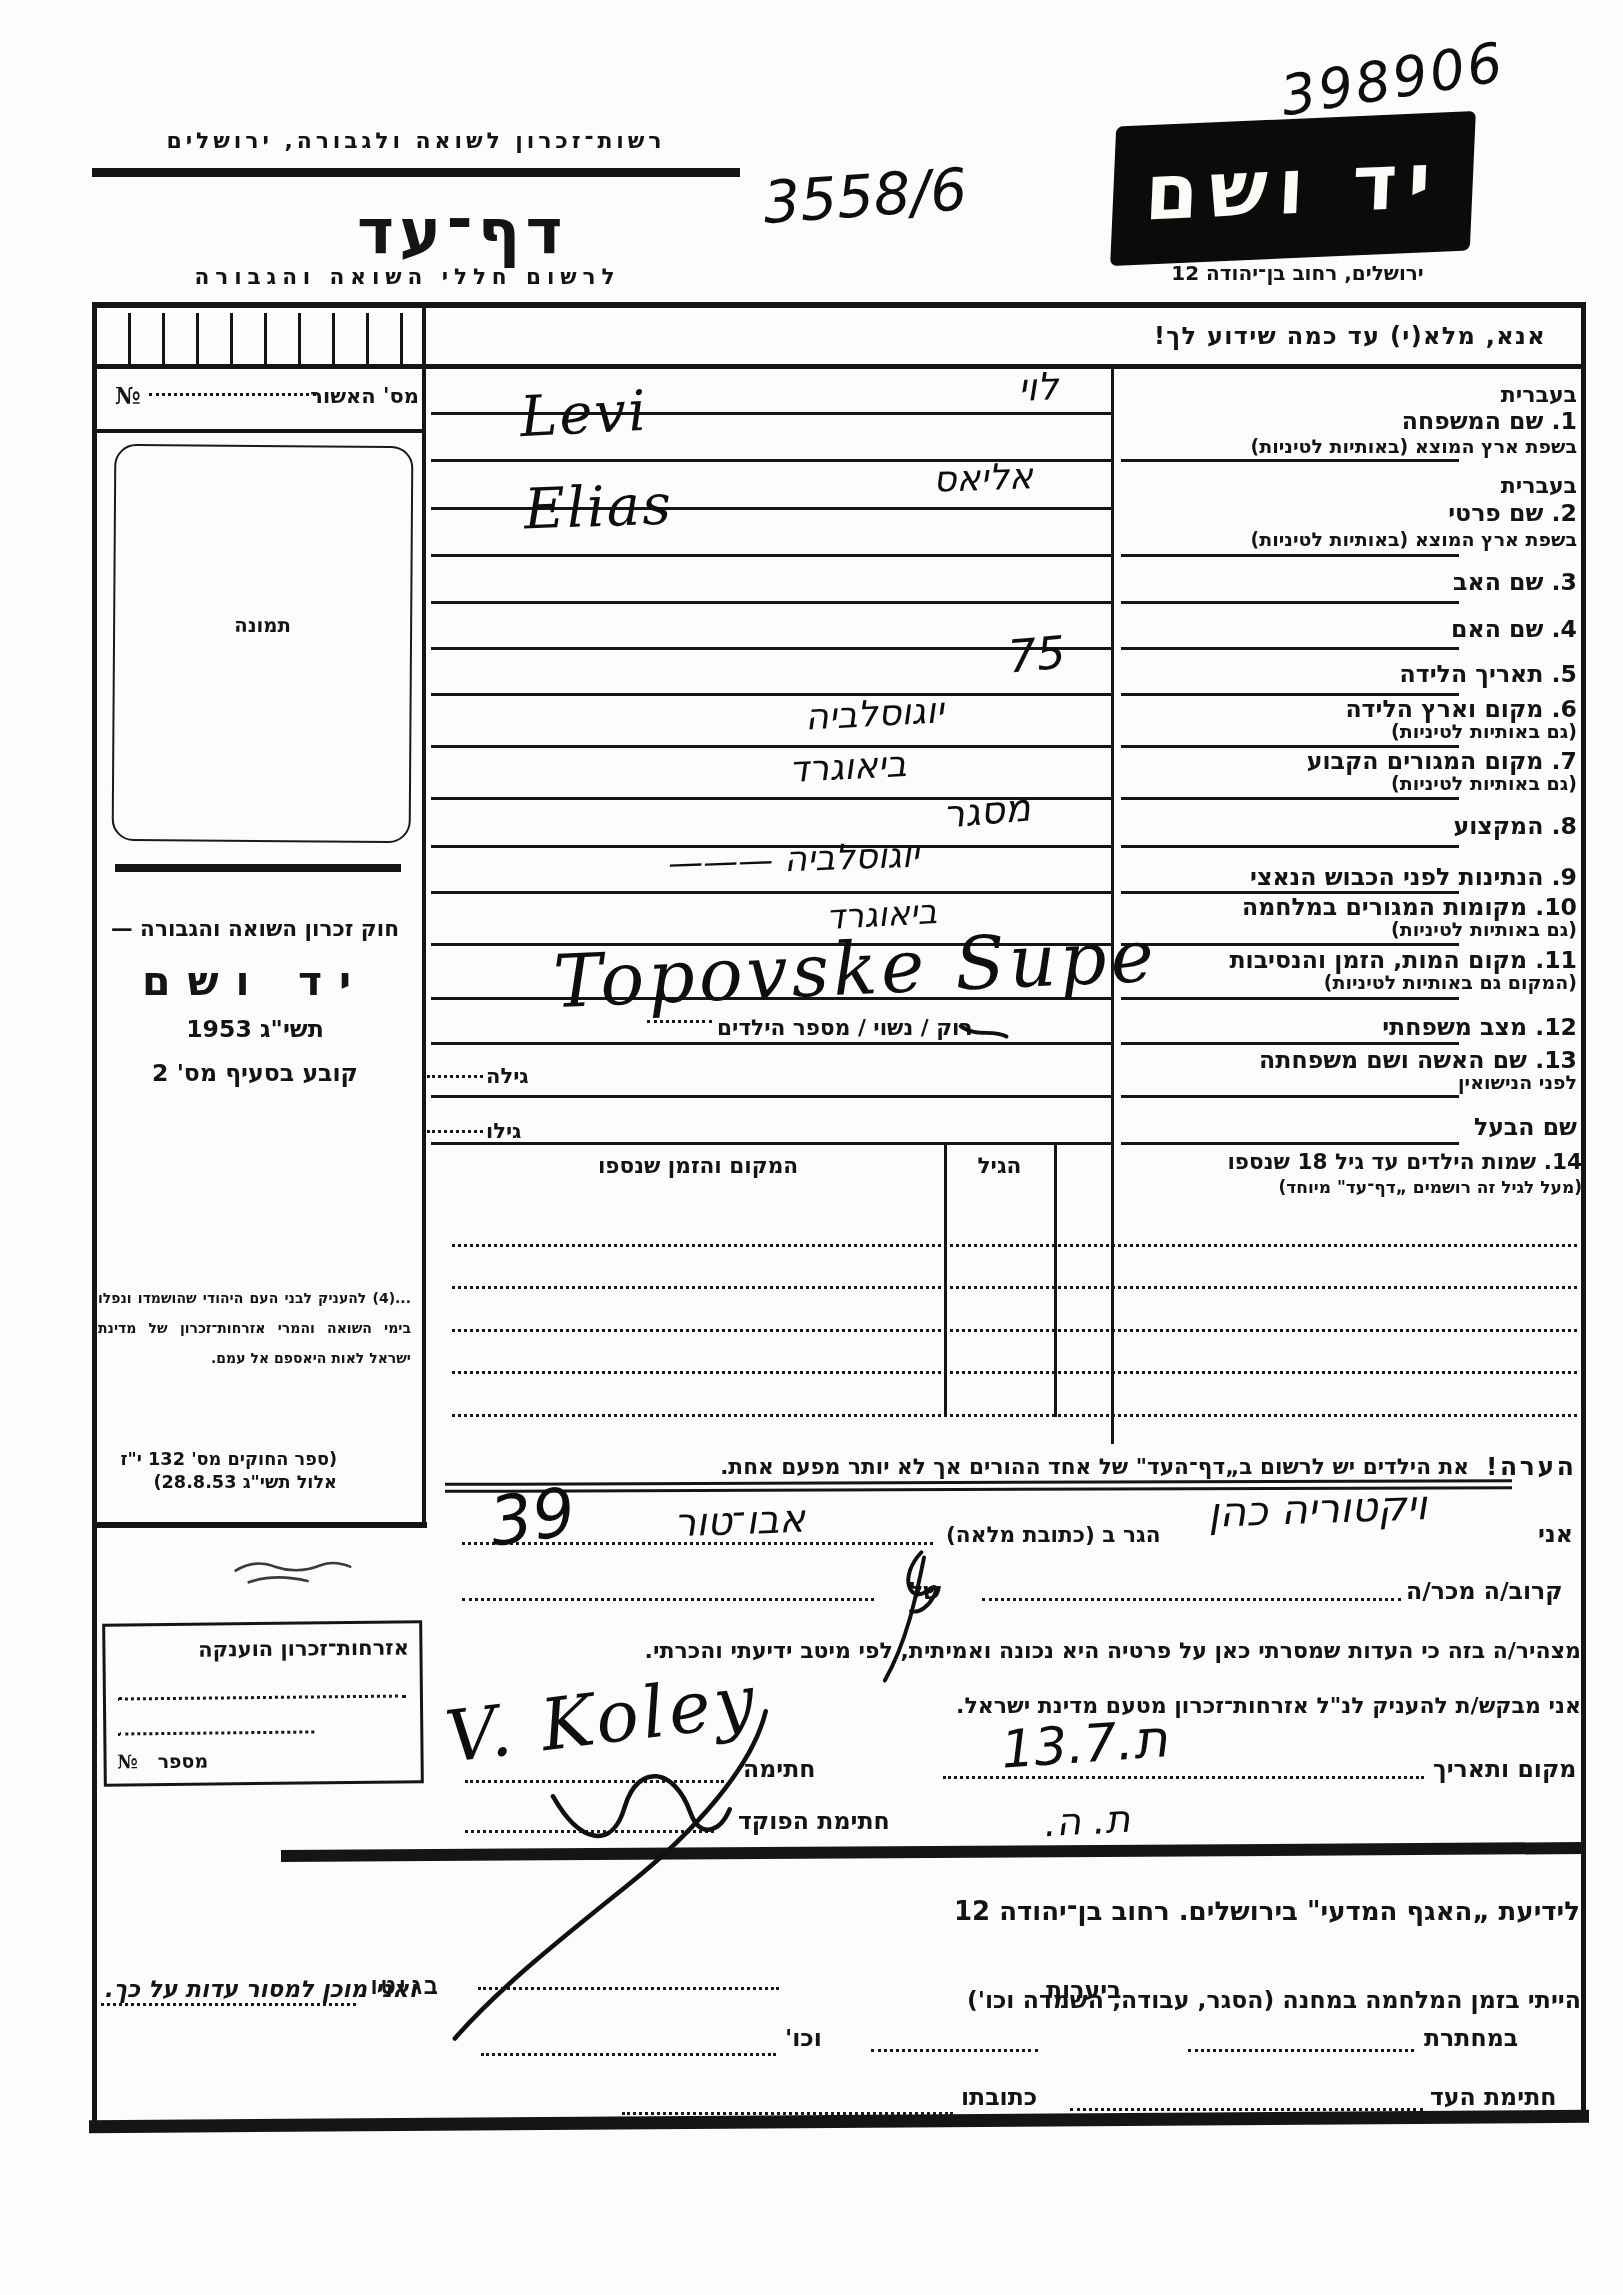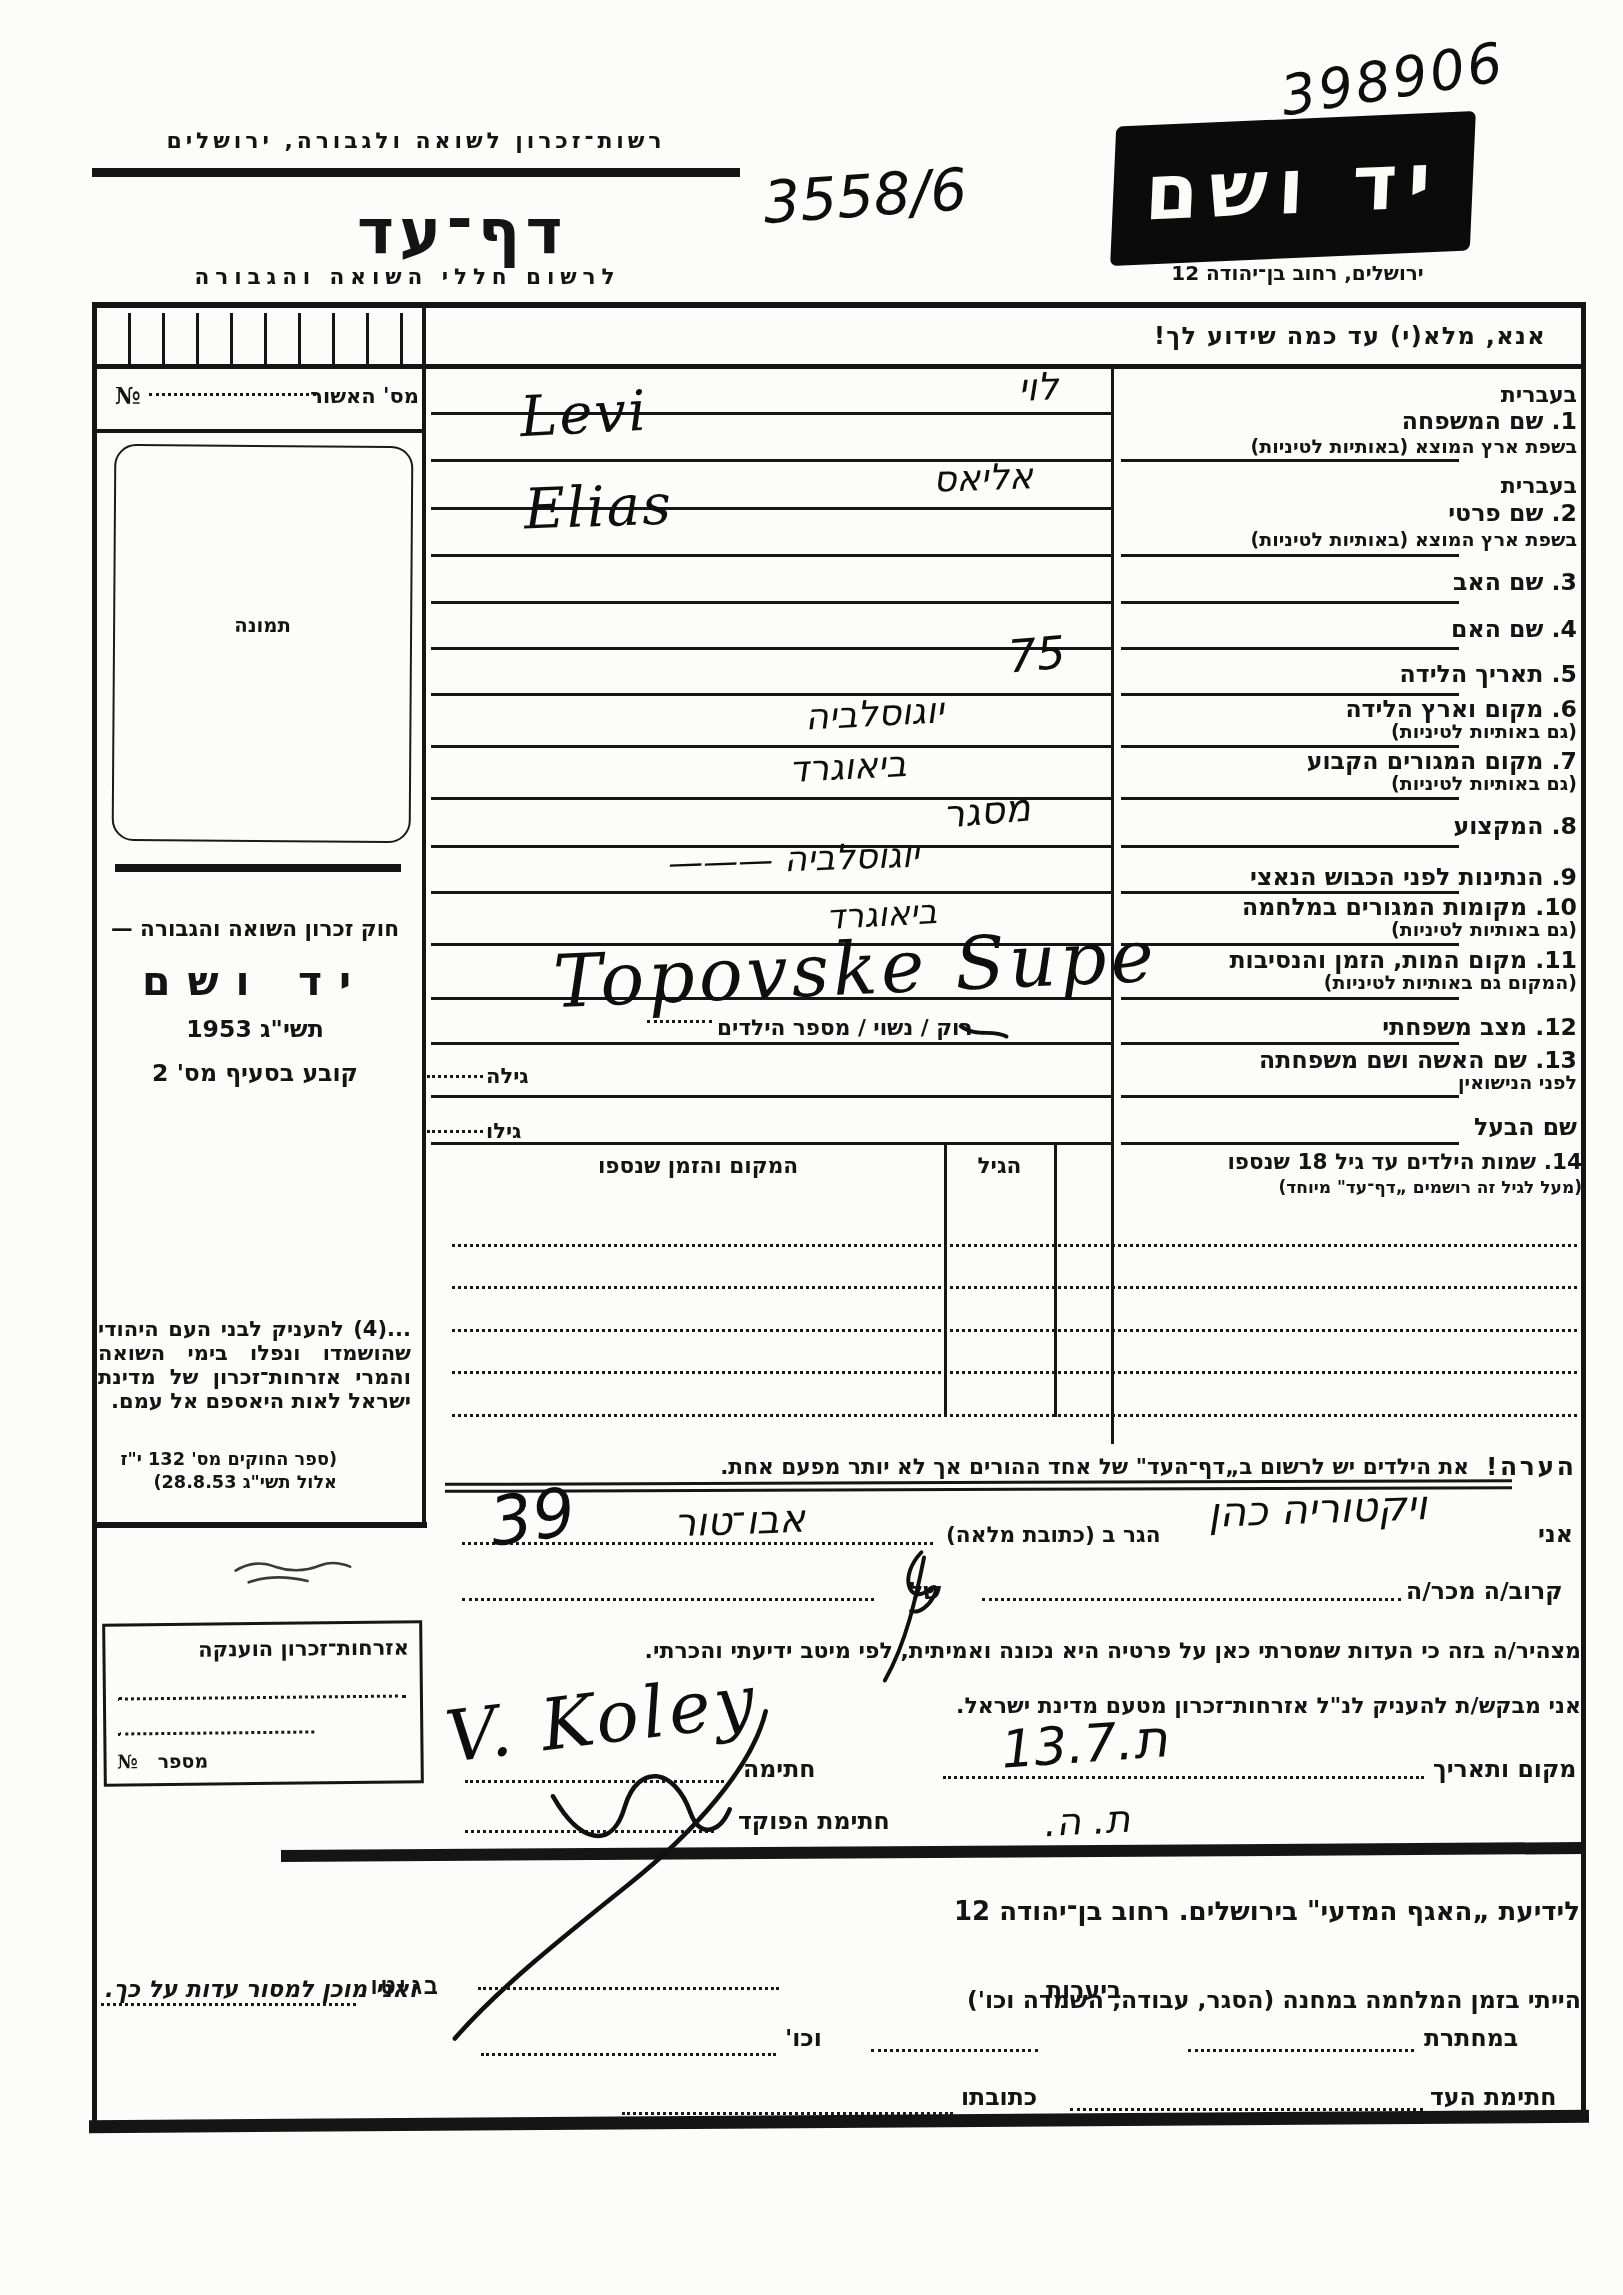--- a/index.html
+++ b/index.html
@@ -50,21 +50,21 @@
 
   <div style="position:absolute;left:113px;top:445px;width:295px;height:393px;border:2.6px solid #1a1a1a;border-radius:22px;transform:rotate(0.4deg);">
     <div class="t" style="left:0;right:0;top:167px;font-size:19.6px;text-align:center;position:absolute;">תמונה</div>
   </div>
 
   <div class="ln" style="left:115px;top:864px;width:286px;height:7.9px;"></div>
   <div class="t" style="left:98px;top:916px;width:314px;font-size:21.6px;text-align:center;">חוק זכרון השואה והגבורה —</div>
   <div class="t" style="left:98px;top:957px;width:314px;font-size:41px;letter-spacing:17px;text-align:center;">יד ושם</div>
   <div class="t" style="left:98px;top:1015px;width:314px;font-size:23.6px;text-align:center;">תשי"ג 1953</div>
   <div class="t" style="left:98px;top:1059px;width:314px;font-size:23.6px;text-align:center;">קובע בסעיף מס' 2</div>
-  <div class="tw" style="left:98px;top:1317px;width:313px;font-size:21px;line-height:24px;text-align:justify;">...(4) להעניק לבני העם היהודי שהושמדו ונפלו בימי השואה והמרי אזרחות־זכרון של מדינת ישראל לאות היאספם אל עמם.</div>
+  <div class="tw" style="left:98px;top:1283px;width:313px;font-size:14px;line-height:30px;text-align:justify;">...(4) להעניק לבני העם היהודי שהושמדו ונפלו בימי השואה והמרי אזרחות־זכרון של מדינת ישראל לאות היאספם אל עמם.</div>
   <div class="tw" style="left:101px;top:1448px;width:236px;font-size:17.7px;line-height:23px;text-align:right;">(ספר החוקים מס' 132 י"ז אלול תשי"ג 28.8.53)</div>
 
   <div style="position:absolute;left:103px;top:1622px;width:314px;height:157px;border:3.3px solid #161616;transform:rotate(-0.6deg);">
     <div class="t" style="position:absolute;right:10.5px;top:11.8px;font-size:21px;">אזרחות־זכרון הוענקה</div>
     <div class="dot" style="left:11.8px;top:71px;width:288px;"></div>
     <div class="dot" style="left:11.8px;top:106px;width:196px;"></div>
     <div class="t" style="position:absolute;left:10.5px;top:124px;font-size:19px;">
          <span>מספר</span>&nbsp;&nbsp;
          <span style="font-family:'DejaVu Serif',serif;">№</span></div>
   </div>

